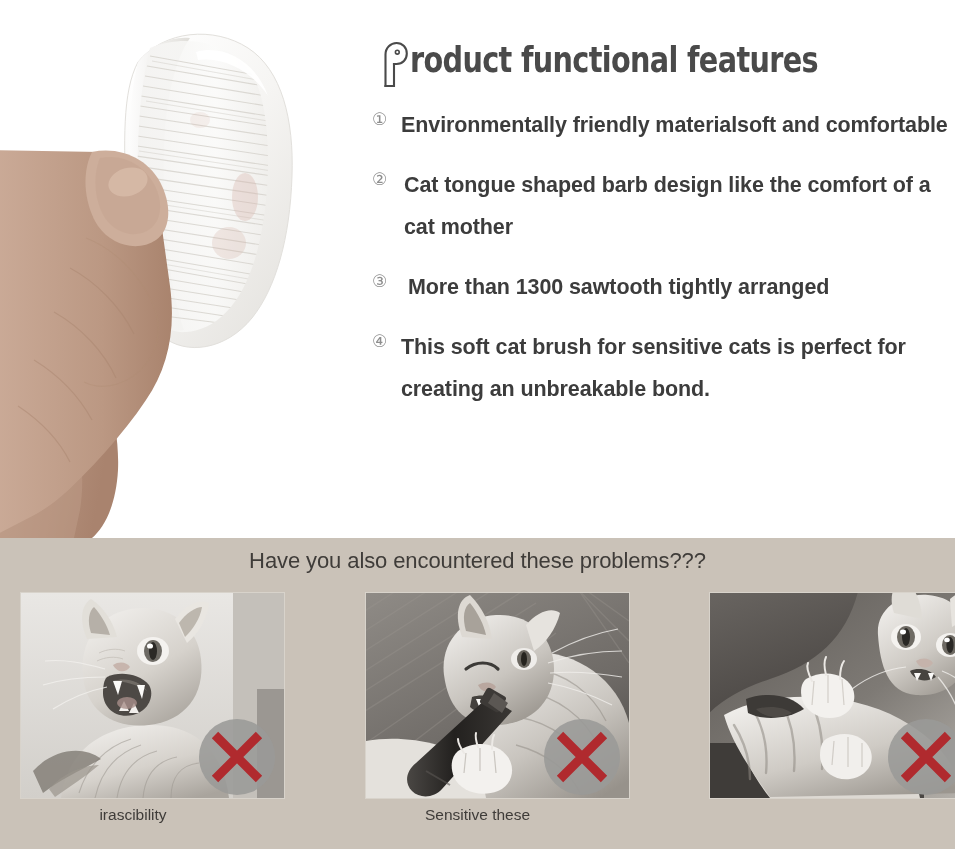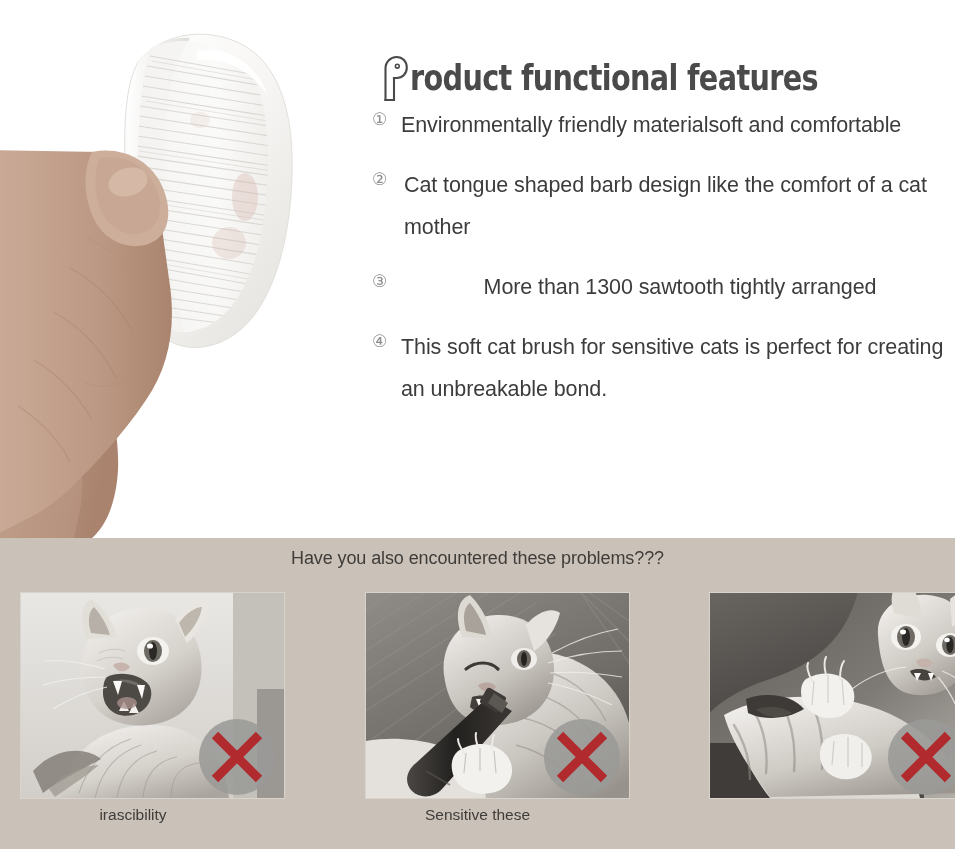--- a/index.html
+++ b/index.html
@@ -40,24 +40,24 @@
 
   .features {
     position: absolute;
     left: 360px; top: 0;
     width: 595px;
     height: 538px;
   }
   .features-title {
     position: absolute;
     left: 22px;
-    top: 42px;
+    top: 32px;
     height: 56px;
     display: flex;
-    align-items: flex-end;
+    align-items: center;
     white-space: nowrap;
   }
   .features-title .title-p {
     display: inline-block;
     width: 27px;
     height: 47px;
     position: relative;
     top: 4px;
     margin-right: 1px;
   }
@@ -93,41 +93,42 @@
     text-align: left;
   }
   .feature-text {
     flex: 1 1 auto;
     color: #3c3c3c;
     font-family: "Liberation Sans", sans-serif;
     font-size: 21.5px;
     line-height: 42px;
     letter-spacing: -0.1px;
     padding-left: 2px;
+    font-weight: bold;
   }
   .feature-item.indent-1 .feature-text { padding-left: 5px; }
-  .feature-item.indent-2 .feature-text { padding-left: 9px; text-align: center; }
+  .feature-item.indent-2 .feature-text { padding-left: 9px; }
 
   
   .problems-section {
     position: absolute;
     left: 0;
     top: 538px;
     width: 955px;
     height: 311px;
     background: #cac2b8;
   }
   .problems-heading {
     position: absolute;
     left: 0;
     top: 10px;
     width: 955px;
     text-align: center;
     font-family: "Liberation Sans", sans-serif;
-    font-size: 18px;
+    font-size: 22px;
     color: #3f3c39;
     letter-spacing: -0.1px;
   }
   .cards {
     position: absolute;
     left: 20px;
     top: 54px;
     width: 915px;
     display: flex;
     justify-content: space-between;

